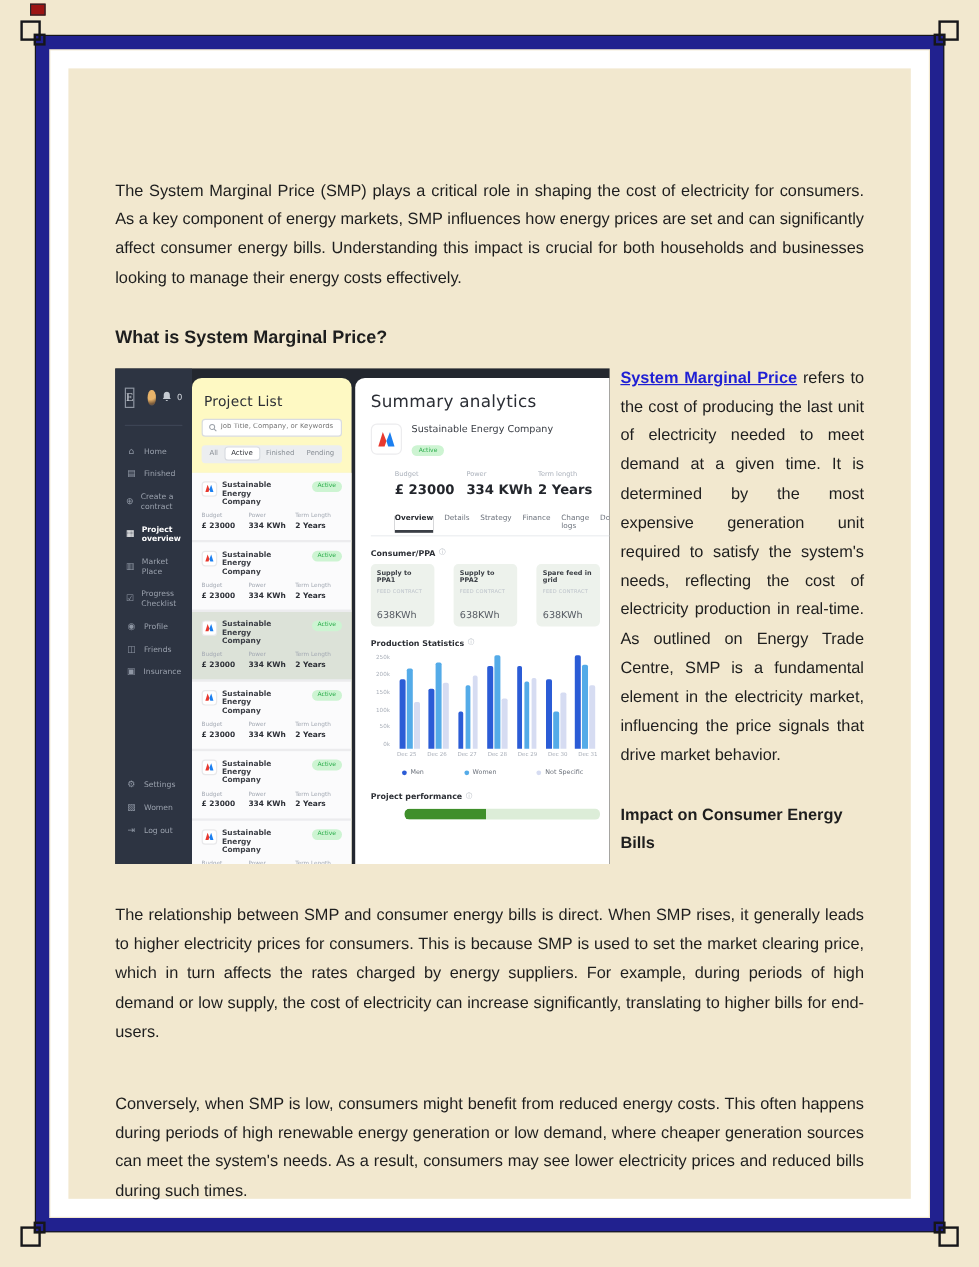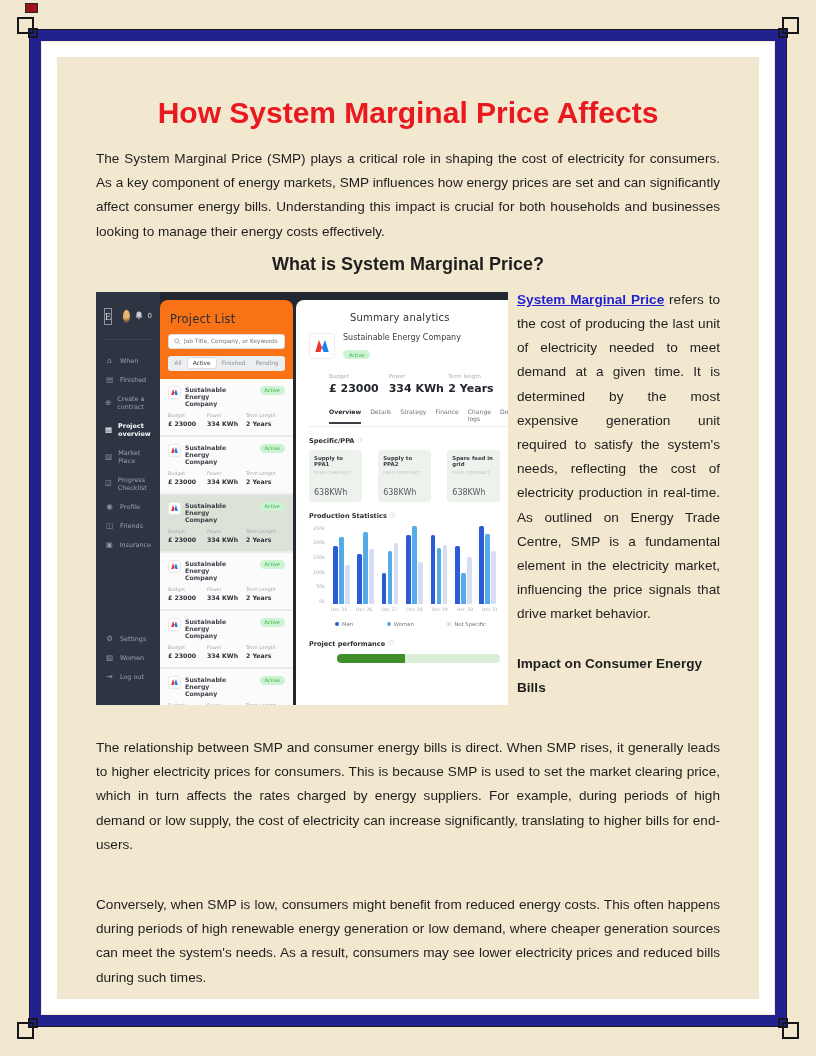--- a/index.html
+++ b/index.html
@@ -20,21 +20,21 @@
   .corner.tr { right:-13px; top:-13px; } .corner.tr .c1{right:0;top:0;} .corner.tr .c2{right:11px;top:11px;}
   .corner.bl { left:-13px; bottom:-13px; } .corner.bl .c1{left:0;bottom:0;} .corner.bl .c2{left:11px;bottom:11px;}
   .corner.br { right:-13px; bottom:-13px; } .corner.br .c1{right:0;bottom:0;} .corner.br .c2{right:11px;bottom:11px;}
 
   
   .content { position:absolute; left:96px; right:96px; top:0; }
   h1.title { margin-top:92px; text-align:center; color:#e9191f;
              font-size:30px; line-height:42px; font-weight:bold; }
   .body { font-size:13.6px; line-height:24.2px; text-align:justify; color:#1e1e1e; }
   .intro { margin-top:13px; }
-  h3.sub { margin-top:10px; font-size:18px; font-weight:bold;text-align:center; }
+  h3.sub { margin-top:29px; font-size:15px; font-weight:bold; }
   .flow { margin-top:13px; }
   .flow::after { content:""; display:block; clear:both; }
   a.doc-link { color:#1f1fd4; font-weight:bold; text-decoration:underline; cursor:pointer; }
   .para { margin-top:36px; }
   h3.impact { margin-top:25px; font-size:13.6px; font-weight:bold; line-height:24.2px; }
 
   
   .shot { float:left; width:412px; height:413px; margin:4px 9px 6px 0;
           background:#23272f; overflow:hidden; display:flex; font-family:"DejaVu Sans", sans-serif; }
   .sb { width:64px; background:#2d3442; flex:0 0 64px; position:relative; padding-top:16px; }
@@ -47,21 +47,21 @@
   .bell { color:#c6cbd3; font-size:8px; line-height:8px; }
   .bell-n { color:#d4d8de; font-size:7px; }
   .sb-div { height:1px; background:#3c4454; margin:14px 8px 12px; }
   .sb-item { display:flex; align-items:center; gap:6px; padding:5.5px 9px; cursor:pointer; }
   .sb-ico { width:9px; color:#8f97a4; font-size:7.5px; line-height:8px; text-align:center; }
   .sb-lbl { color:#9aa1ad; font-size:6.4px; }
   .sb-item.on .sb-lbl { color:#ffffff; font-weight:bold; }
   .sb-item.on .sb-ico { color:#ffffff; }
   .sb-bottom { position:absolute; bottom:18px; left:0; right:0; }
 
-  .pl { width:133px; flex:0 0 133px; margin:8px 3px 0 0; background:#f97316;
+  .pl { width:133px; flex:0 0 133px; margin:8px 3px 0 0; background:#fef9c3;
         border-radius:8px 8px 0 0; display:flex; flex-direction:column; overflow:hidden; }
   .pl-title { font-size:11.5px; color:#2b2e35; padding:12px 10px 8px; letter-spacing:.2px; }
   .search { margin:0 8px; height:15px; border:1px solid #d9dce1; border-radius:3px;
             display:flex; align-items:center; gap:3px; padding:0 5px; background:#fff; }
   .search svg { flex:0 0 auto; }
   .search input { border:none; outline:none; width:100%; font-size:5.8px; color:#8d939c;
                   font-family:inherit; background:transparent; }
   .pl-tabs { margin:7px 8px 0; background:#eceef0; border-radius:3px; height:15px;
              display:flex; align-items:center; justify-content:space-between; padding:1.5px; }
   .pl-tab { font-size:5.8px; color:#8a9097; padding:2px 5px; border-radius:3px; cursor:pointer; }
@@ -75,21 +75,21 @@
   .pc-name { font-size:6.2px; line-height:7px; color:#3b3e45; width:58px; font-weight:bold; }
   .badge { margin-left:auto; background:#cdf4d2; color:#2fae4e; font-size:5px;
            padding:1.5px 5px; border-radius:6px; line-height:6px; }
   .pc-r2 { display:flex; margin-top:6px; }
   .pc-col { flex:1; }
   .pc-lab { font-size:4.8px; color:#a3a9b3; }
   .pc-val { font-size:6.2px; font-weight:bold; color:#2c2f36; margin-top:2px; }
 
   .sa { flex:1; min-width:0; margin-top:8px; background:#ffffff; border-radius:8px 0 0 0;
         padding:12px 0 0 13px; overflow:hidden; }
-  .sa-title { font-size:10px; color:#2b2e35; letter-spacing:.2px;margin-left:41px; }
+  .sa-title { font-size:14px; color:#2b2e35; letter-spacing:.2px; }
   .company { display:flex; gap:8px; margin-top:10px; align-items:flex-start; }
   .co-logo { width:26px; height:26px; border:1px solid #ececee; border-radius:5px; background:#fff;
              display:flex; align-items:center; justify-content:center; flex:0 0 26px; }
   .co-name { font-size:8px; color:#3a3e45; }
   .co-badge { display:inline-block; margin-top:4px; background:#cdf4d2; color:#2fae4e;
               font-size:5px; padding:1.5px 6px; border-radius:6px; }
   .stats { display:flex; margin-top:12px; padding-left:20px; }
   .st-col { width:76px; }
   .st-lab { font-size:5.5px; color:#aab0ba; }
   .st-val { font-size:11px; font-weight:bold; color:#23262c; margin-top:3px; }
@@ -151,21 +151,21 @@
         <div class="c2"></div>
       </div>
     <div class="corner br">
         <div class="c1"></div>
         <div class="c2"></div>
       </div>
   </div>
 
   <div class="content">
     <h1 class="title">
-      <span>How System Marginal Price Affects</span><br>
+      <br>
     </h1>
 
     <p class="body intro">The System Marginal Price (SMP) plays a critical role in shaping the cost of electricity for consumers. As a key component of energy markets, SMP influences how energy prices are set and can significantly affect consumer energy bills. Understanding this impact is crucial for both households and businesses looking to manage their energy costs effectively.</p>
 
     <h3 class="sub">What is System Marginal Price?</h3>
 
     <div class="flow">
 
       <div class="shot">
         <aside class="sb">
@@ -176,21 +176,21 @@
               <svg width="8" height="9" viewBox="0 0 10 11">
                   <path d="M5 0.5 C2.8 0.5 1.8 2 1.8 4 L1.8 6.5 L0.8 8 L9.2 8 L8.2 6.5 L8.2 4 C8.2 2 7.2 0.5 5 0.5 Z M3.8 9 A1.2 1.2 0 0 0 6.2 9 Z" fill="#c6cbd3"></path>
                 </svg>
             </span>
             <span class="bell-n">0</span>
           </div>
           <div class="sb-div"></div>
           <nav id="sb-menu">
               <div class="sb-item">
                 <span class="sb-ico">⌂</span>
-                <span class="sb-lbl">When</span>
+                <span class="sb-lbl">Home</span>
               </div>
               <div class="sb-item">
                 <span class="sb-ico">▤</span>
                 <span class="sb-lbl">Finished</span>
               </div>
               <div class="sb-item">
                 <span class="sb-ico">⊕</span>
                 <span class="sb-lbl">Create a contract</span>
               </div>
               <div class="sb-item on">
@@ -439,21 +439,21 @@
           <div class="sa-tabs" id="sa-tabs">
               <span class="sa-tab on">Overview</span>
               <span class="sa-tab">Details</span>
               <span class="sa-tab">Strategy</span>
               <span class="sa-tab">Finance</span>
               <span class="sa-tab">Change logs</span>
               <span class="sa-tab">Documents</span>
             </div>
 
           <div class="sec-head">
-            <span>Specific/PPA</span>
+            <span>Consumer/PPA</span>
             <span class="info">ⓘ</span>
           </div>
           <div class="ct-row" id="ct-cards">
               <div class="ct-card">
                 <div class="ct-title">Supply to PPA1</div>
                 <div class="ct-cap">FEED CONTRACT</div>
                 <div class="ct-val">638KWh</div>
               </div>
               <div class="ct-card">
                 <div class="ct-title">Supply to PPA2</div>

